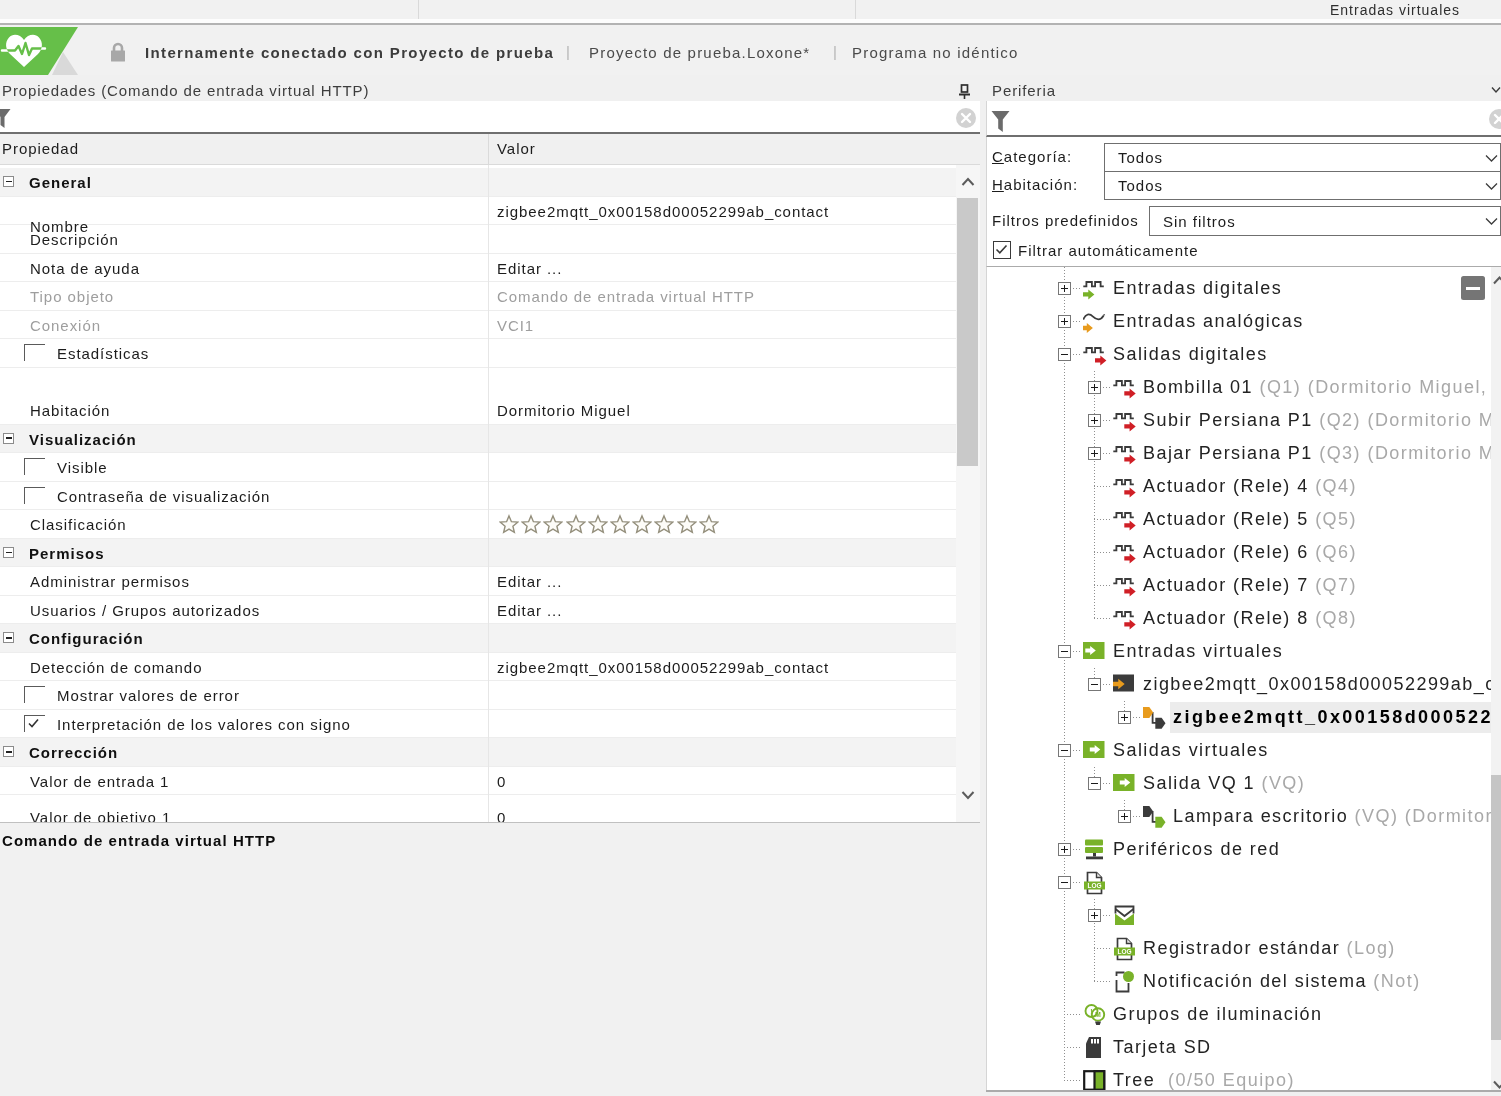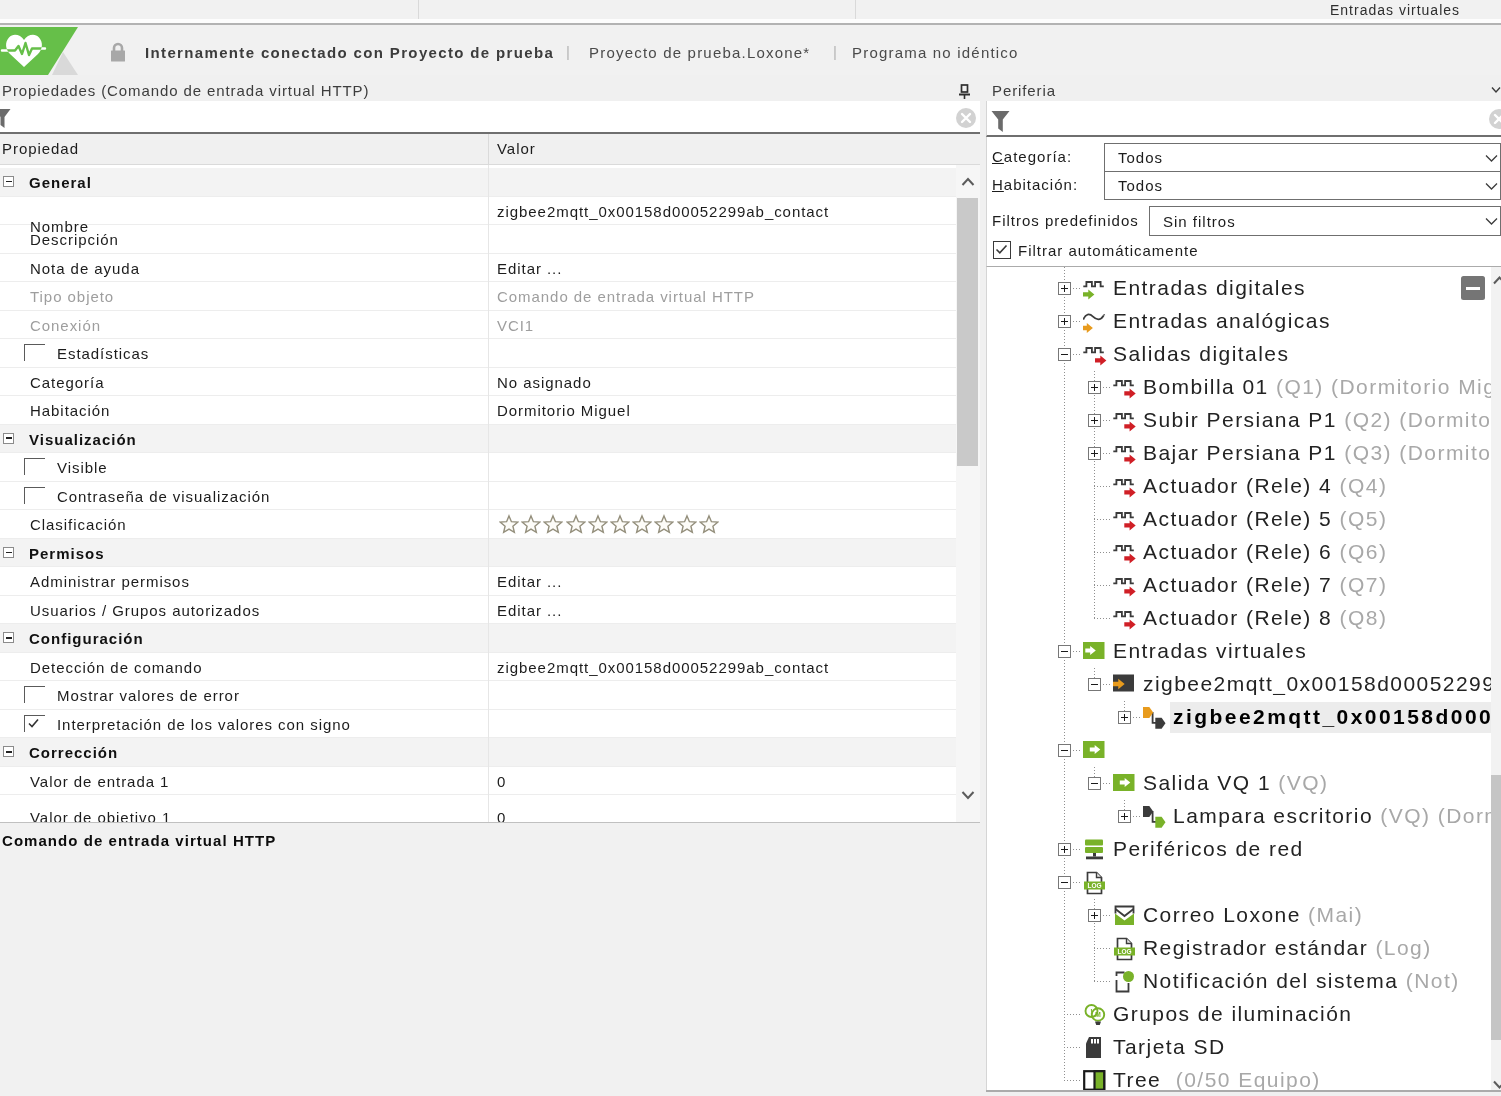--- a/index.html
+++ b/index.html
@@ -7,21 +7,21 @@
 #app{position:relative;width:1501px;height:1096px;background:#f0f0f0}
 .tsep{position:absolute;top:0;width:1px;height:19px;background:#d9d9d9}
 .cap{font-size:15px;letter-spacing:.9px;color:#3d3d3d}
 .statusb{font-size:15px;font-weight:bold;letter-spacing:1.35px;color:#3c3c3c}
 .statusr{font-size:15px;letter-spacing:1.2px;color:#4a4a4a}
 .gtext{font-size:15px;letter-spacing:.95px;color:#1c1c1c}
 .ggray{font-size:15px;letter-spacing:.95px;color:#9e9e9e}
 .gsec{font-size:15px;font-weight:bold;letter-spacing:1.0px;color:#111}
 .row{position:absolute;left:0;width:956px}
 .rline{border-bottom:1px solid #ededed}
-.treetxt{font-size:21px;letter-spacing:1.45px;color:#232323;white-space:pre}
+.treetxt{font-size:18px;letter-spacing:1.45px;color:#232323;white-space:pre}
 .treegray{color:#a8a8a8}
 .dotv{position:absolute;width:1px;background-image:repeating-linear-gradient(to bottom,#8f8f8f 0 1.2px,transparent 1.2px 3px)}
 .doth{position:absolute;height:1px;background-image:repeating-linear-gradient(to right,#8f8f8f 0 1.2px,transparent 1.2px 3px)}
 .ebox{position:absolute;width:13px;height:13px;background:#fff;border:1px solid #777}
 .ebox i{position:absolute;left:2px;top:5px;width:7px;height:1.6px;background:#1b1b1b}
 .ebox.p b{position:absolute;left:5px;top:2px;width:1.6px;height:7px;background:#1b1b1b}
 .flabel{font-size:15px;letter-spacing:1.0px;color:#1c1c1c}
 svg{display:block}
 </style></head><body>
 <div id="app">
@@ -96,24 +96,20 @@
         <div class="abs ggray" style="left:497px;top:5px;height:19px;line-height:19px">Comando de entrada virtual HTTP</div>
       </div>
       <div class="row rline" style="top:145.6px;height:28.5px;">
         <div class="abs ggray" style="left:30px;top:5px;height:19px;line-height:19px">Conexión</div>
         <div class="abs ggray" style="left:497px;top:5px;height:19px;line-height:19px">VCI1</div>
       </div>
       <div class="row rline" style="top:174.1px;height:28.5px;">
         <div class="abs" style="left:24px;top:5px;width:21px;height:17px;border-top:1px solid #5a5a5a;border-left:1px solid #5a5a5a"></div>
         <div class="abs gtext" style="left:57px;top:5px;height:19px;line-height:19px">Estadísticas</div>
       </div>
-      <div class="row rline" style="top:202.6px;height:28.5px;">
-        <div class="abs gtext" style="left:30px;top:5px;height:19px;line-height:19px">Categoría</div>
-        <div class="abs gtext" style="left:497px;top:5px;height:19px;line-height:19px">No asignado</div>
-      </div>
       <div class="row rline" style="top:231.2px;height:28.5px;">
         <div class="abs gtext" style="left:30px;top:5px;height:19px;line-height:19px">Habitación</div>
         <div class="abs gtext" style="left:497px;top:5px;height:19px;line-height:19px">Dormitorio Miguel</div>
       </div>
       <div class="row rline" style="top:259.7px;height:28.5px;background:#f3f3f3">
         <div class="abs" style="left:3px;top:8px;width:11px;height:11px;background:#fff;border:1px solid #8b8b8b">
           <div class="abs" style="left:1.5px;top:3.8px;width:6px;height:1.5px;background:#222"></div>
         </div>
         <div class="abs gsec" style="left:29px;top:5px;height:19px;line-height:19px">Visualización</div>
       </div>
@@ -441,20 +437,21 @@
         <i></i>
       </div>
       <div class="abs" style="left:96.0px;top:471.5px">
         <svg width="24" height="24" viewBox="0 0 24 24">
           <rect x="0" y="2" width="21.5" height="17" fill="#79b229"></rect>
           <g transform="translate(6.8,5.9) scale(0.92)">
             <path d="M0 2.8 H5.3 V0 L11.4 5 L5.3 10 V7.2 H0 Z" fill="#fff"></path>
           </g>
         </svg>
       </div>
+      <div class="abs treetxt" style="left:126.0px;top:472.0px;height:22px;line-height:22px;width:378px;overflow:hidden">Salidas virtuales</div>
       <div class="doth" style="left:107.0px;top:516.0px;width:16.0px"></div>
       <div class="ebox" style="left:100.5px;top:509.5px">
         <i></i>
       </div>
       <div class="abs" style="left:126.0px;top:504.5px">
         <svg width="24" height="24" viewBox="0 0 24 24">
           <rect x="0" y="2" width="21.5" height="17" fill="#79b229"></rect>
           <g transform="translate(6.8,5.9) scale(0.92)">
             <path d="M0 2.8 H5.3 V0 L11.4 5 L5.3 10 V7.2 H0 Z" fill="#fff"></path>
           </g>
@@ -509,21 +506,20 @@
         <i></i>
         <b></b>
       </div>
       <div class="abs" style="left:126.0px;top:636.5px">
         <svg width="23" height="23" viewBox="0 0 23 23">
           <path d="M2.5 9.5 V2.5 h18 V9.5" fill="none" stroke="#3b3b3b" stroke-width="1.8"></path>
           <path d="M2.5 5 L11.5 12 L20.5 5" fill="none" stroke="#3b3b3b" stroke-width="1.8"></path>
           <polygon points="2,9.5 11.5,16.5 21,9.5 21,21 2,21" fill="#79b229"></polygon>
         </svg>
       </div>
-      <div class="abs treetxt" style="left:156.0px;top:637.0px;height:22px;line-height:22px;width:348px;overflow:hidden">Correo Loxone<span class="treegray"> (Mai)</span></div>
       <div class="doth" style="left:107.0px;top:681.0px;width:16.0px"></div>
       <div class="abs" style="left:126.0px;top:669.5px">
         <svg width="23" height="24" viewBox="0 0 23 24">
           <path d="M4.5 1.5 h9 L18.5 6.5 V22.5 h-14 Z" fill="#fff" stroke="#3b3b3b" stroke-width="1.7"></path>
           <path d="M13.5 1.5 V6.5 h5" fill="#e8e8e8" stroke="#3b3b3b" stroke-width="1.4"></path>
           <rect x="1" y="10.5" width="21" height="8" fill="#79b229"></rect>
           <text x="11.5" y="17" font-size="6.5" font-weight="bold" fill="#fff" text-anchor="middle" font-family="Liberation Sans">LOG</text>
         </svg>
       </div>
       <div class="abs treetxt" style="left:156.0px;top:670.0px;height:22px;line-height:22px;width:348px;overflow:hidden">Registrador estándar<span class="treegray"> (Log)</span></div>

